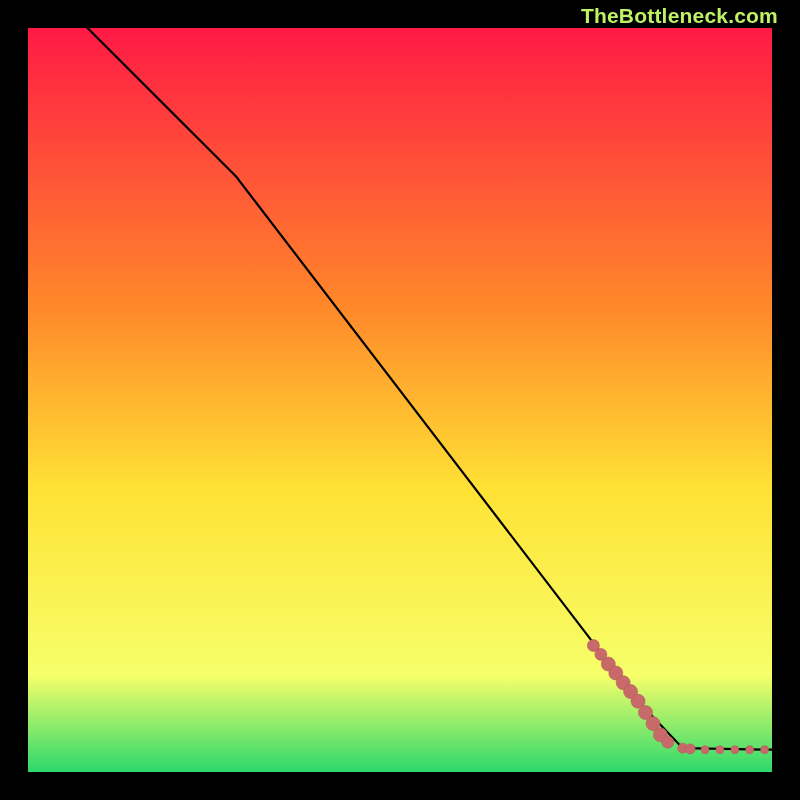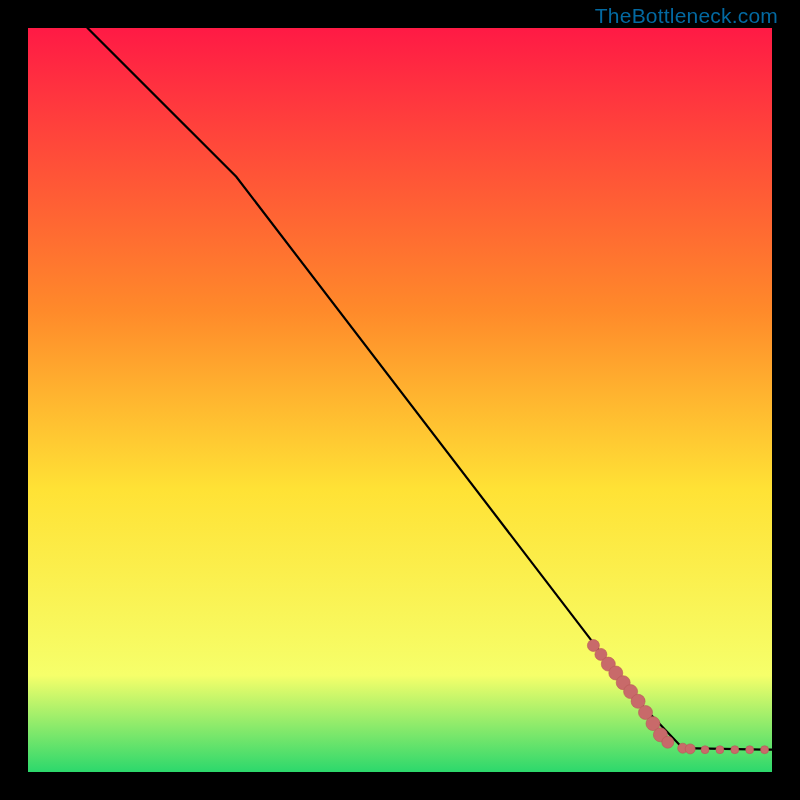--- a/index.html
+++ b/index.html
@@ -14,23 +14,23 @@
   .stage {
     position: relative;
     width: 800px;
     height: 800px;
     background: #000;
   }
   .watermark {
     position: absolute;
     top: 4px;
     right: 22px;
-    color: #0369a1;
+    color: #bef264;
     font-size: 21px;
-    font-weight: 400;
+    font-weight: 700;
     letter-spacing: 0.2px;
     user-select: none;
   }
   .plot {
     position: absolute;
     left: 28px;
     top: 28px;
     width: 744px;
     height: 744px;
   }

